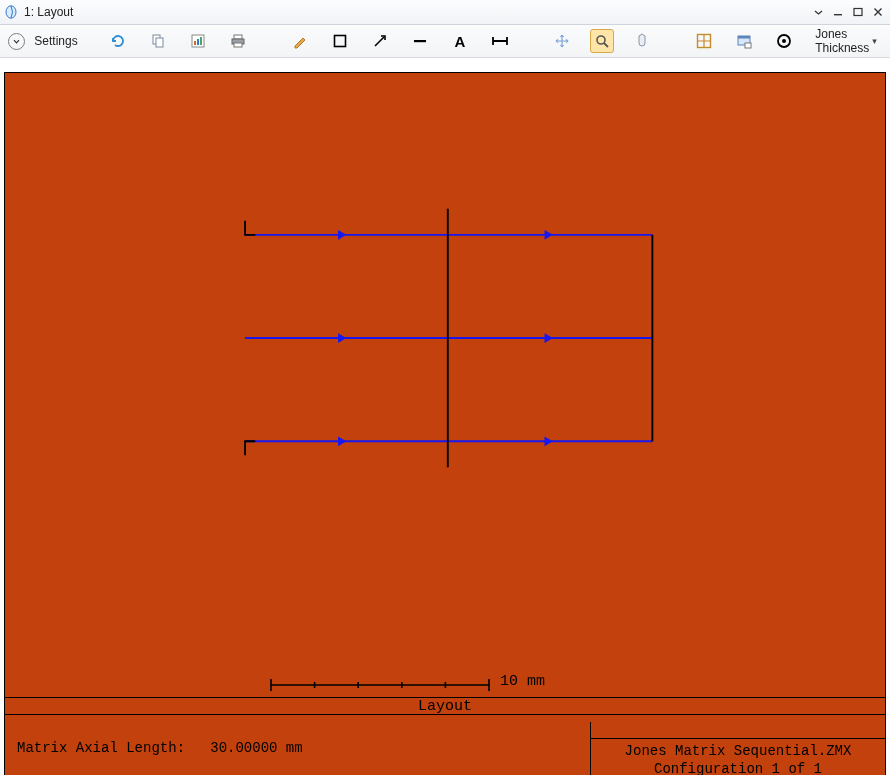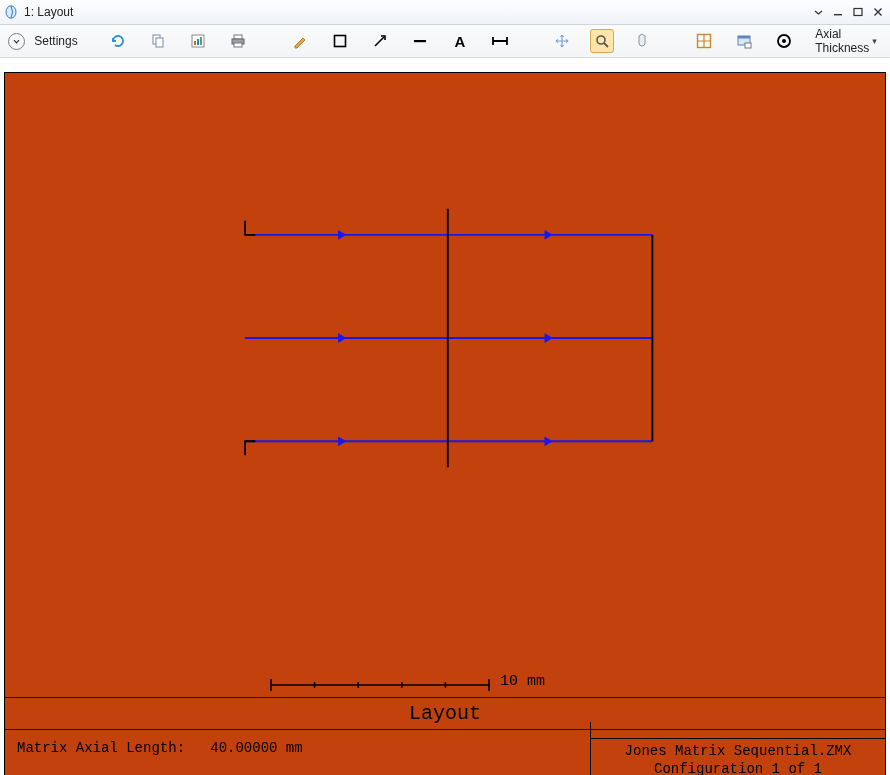--- a/index.html
+++ b/index.html
@@ -89,26 +89,26 @@
     display: flex; align-items: center;
   }
   .scale-label {
     position: absolute;
     left: 495px; top: 600px;
     font-family: Consolas, "Courier New", monospace;
     font-size: 15px; color: #000;
   }
   .title-row {
     position: absolute;
-    left: 0; top: 624px; width: 880px; height: 33px;
+    left: 0; top: 624px; width: 880px; height: 18px;
     border-top: 1px solid #000;
     border-bottom: 1px solid #000;
     display: flex; align-items: center; justify-content: center;
     font-family: Consolas, "Courier New", monospace;
-    font-size: 20px;
+    font-size: 15px;
   }
   .info-grid {
     position: absolute;
     left: 0; top: 649px; width: 880px; height: 60px;
     display: flex;
   }
   .info-left {
     flex: 0 0 585px;
     padding: 18px 8px 6px 12px;
     font-family: Consolas, "Courier New", monospace;
@@ -275,21 +275,21 @@
   <div class="tb-btn">
     <svg class="icon-svg" width="16" height="16" viewBox="0 0 16 16">
       <circle cx="8" cy="8" r="6" fill="none" stroke="#000" stroke-width="1.8"></circle>
       <circle cx="8" cy="8" r="2" fill="#000"></circle>
     </svg>
   </div>
 
   <div class="tb-sep"></div>
 
   <div class="tb-btn text">
-    <span>Axial Thickness</span>
+    <span>Jones Thickness</span>
     <span class="dropdown-caret">▾</span>
   </div>
 
   <div class="tb-sep"></div>
 
   <div class="tb-btn">
     <svg class="icon-svg" width="16" height="16" viewBox="0 0 16 16">
       <circle cx="8" cy="8" r="6.5" fill="#5a8fd6" stroke="#3a6aa8"></circle>
       <text x="8" y="11.5" text-anchor="middle" font-size="10" font-weight="bold" fill="#fff" font-family="Arial">?</text>
     </svg>
@@ -334,20 +334,20 @@
       <line x1="91.2" y1="6" x2="91.2" y2="12"></line>
       <line x1="134.8" y1="6" x2="134.8" y2="12"></line>
       <line x1="178.4" y1="6" x2="178.4" y2="12"></line>
     </g>
   </svg>
   <div class="scale-label">10 mm</div>
 
   <div class="title-row">Layout</div>
 
   <div class="info-grid">
-    <div class="info-left"><span>Matrix Axial Length:</span>   <span>40.00000 mm</span></div>
+    <div class="info-left"><span>Matrix Axial Length:</span>   <span>30.00000 mm</span></div>
     <div class="info-right">
       <div class="info-right-top"></div>
       <div class="info-right-bot"><span>Jones Matrix Sequential.ZMX</span>
 <span>Configuration 1 of 1</span></div>
     </div>
   </div>
 </div>
 
 </body></html>

